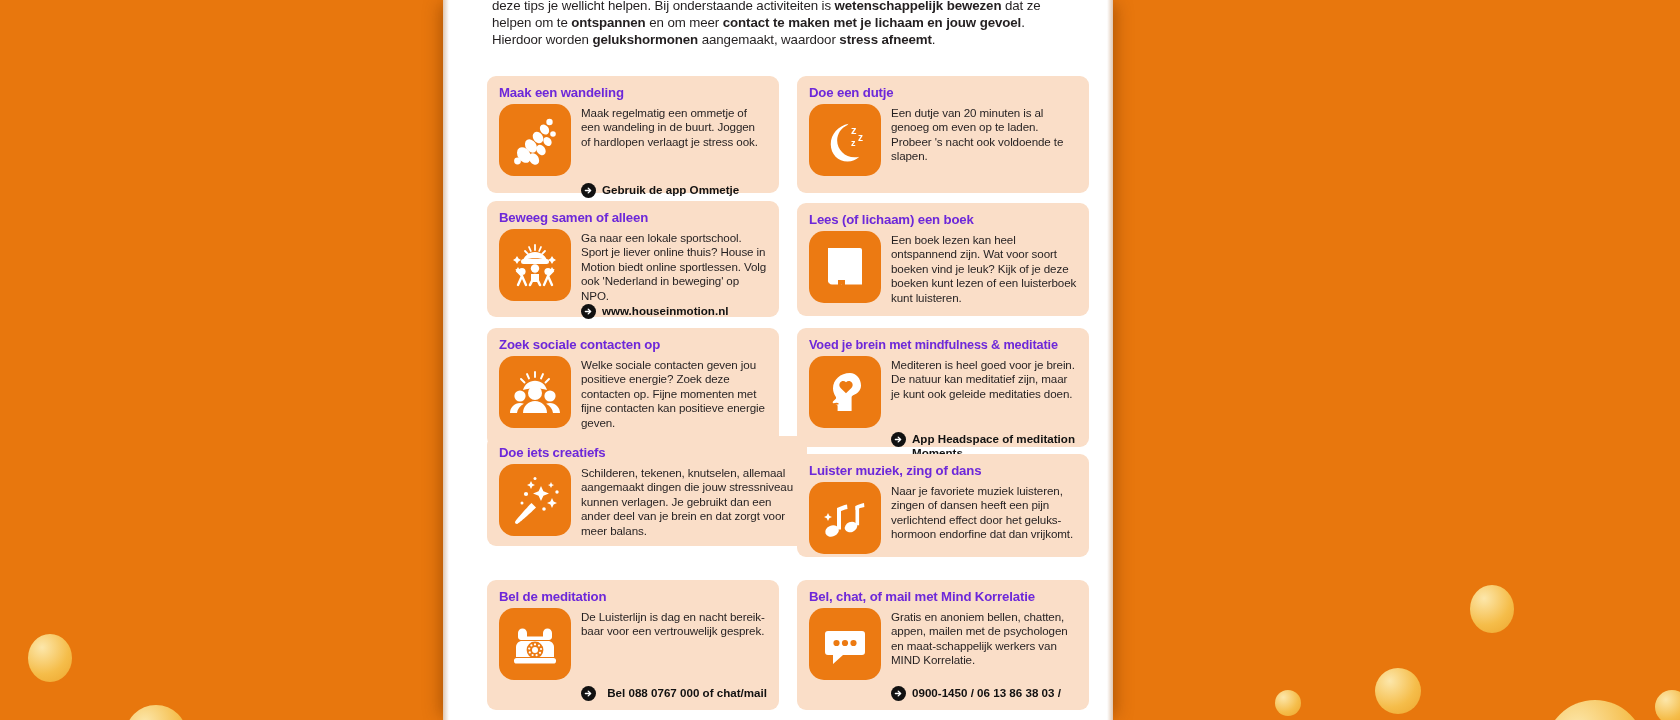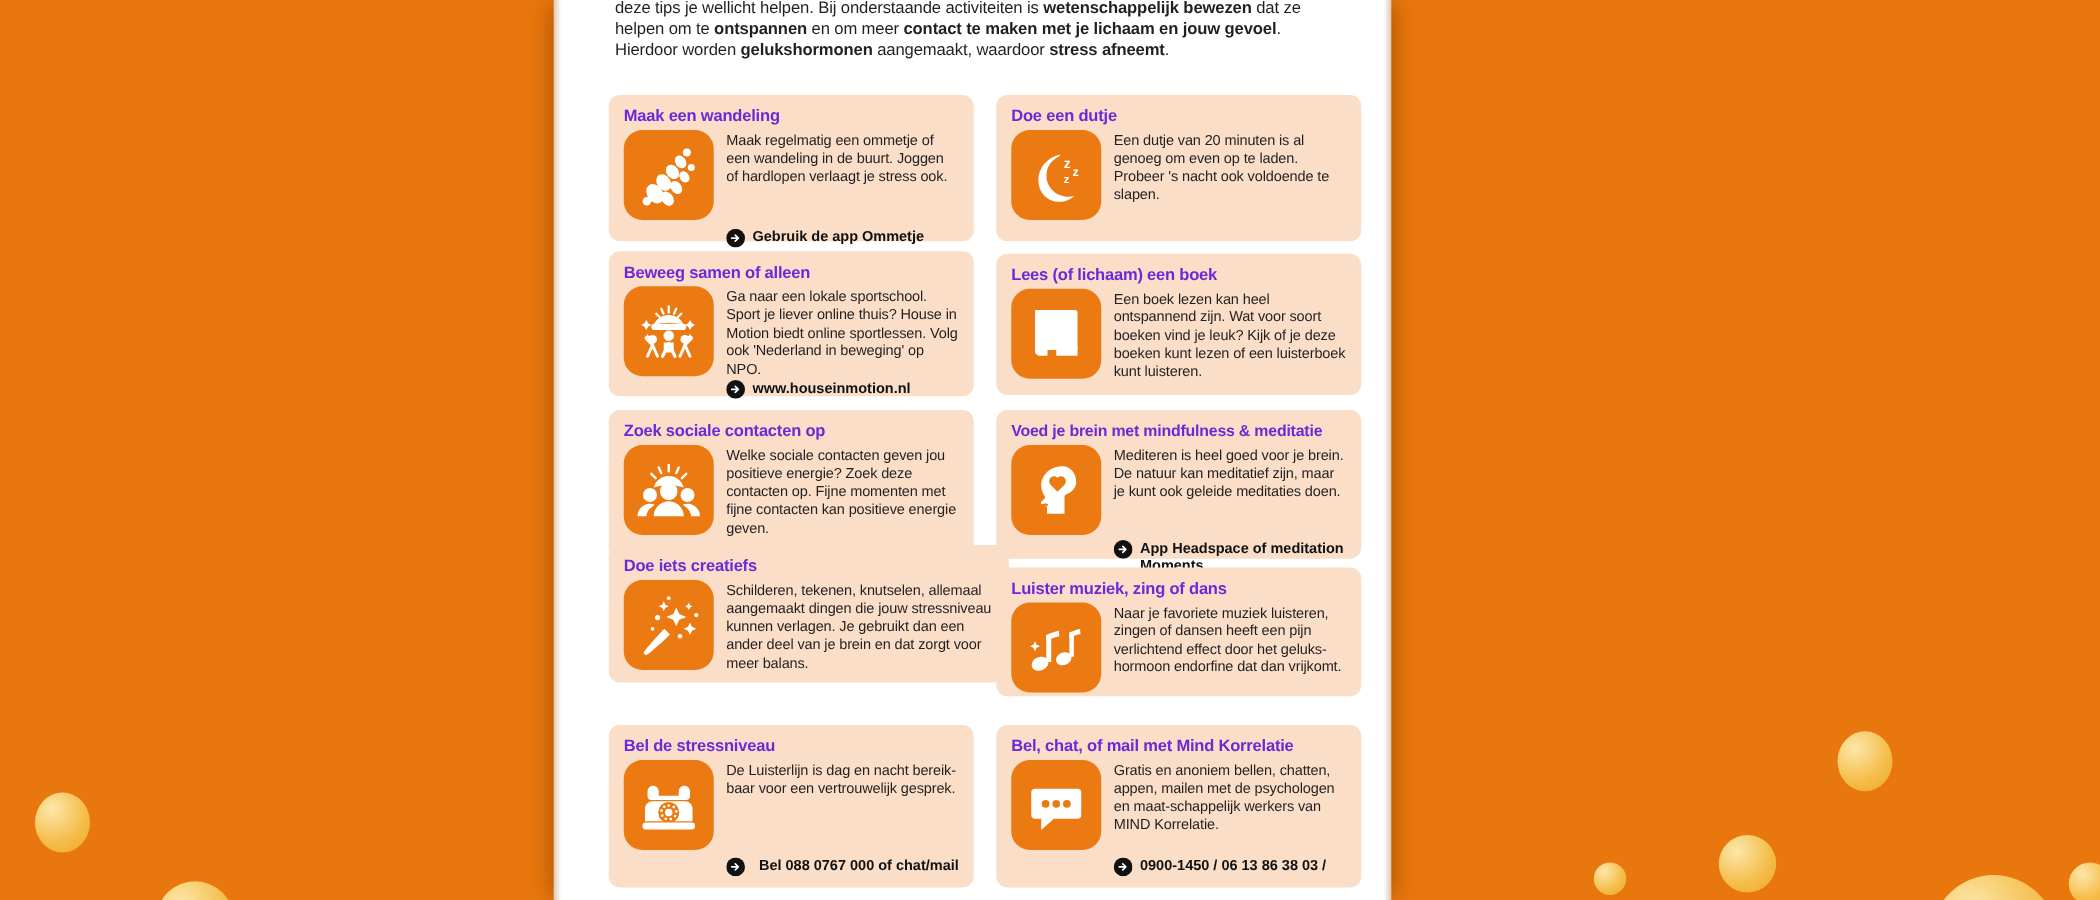--- a/index.html
+++ b/index.html
@@ -356,21 +356,21 @@
                 <path d="M37.5 15c2.6-1.2 6-2.5 8.5-2.9l.4 4c-2.5.4-6 1.7-8.9 3z"></path>
                 <path d="M10 22l1.3 2.8L14 26l-2.7 1.2L10 30l-1.3-2.8L6 26l2.7-1.2z"></path>
               </g>
             </svg>
           </div>
           <div class="card-text">Naar je favoriete muziek luisteren, zingen of dansen heeft een pijn verlichtend effect door het geluks-hormoon endorfine dat dan vrijkomt.</div>
         </div>
       </div>
 
       <div class="card" style="left:0px;top:504px;width:292px;height:130px;">
-        <div class="card-title">Bel de stressniveau</div>
+        <div class="card-title">Bel de meditation</div>
         <div class="card-body">
           <div class="icon-tile">
             <svg width="56" height="56" viewBox="0 0 56 56">
               <g fill="#fff">
                 <path d="M11 17c0-2.5 2-4.5 4.5-4.5S20 14.5 20 17v3.5h16V17c0-2.5 2-4.5 4.5-4.5S45 14.5 45 17v4c0 1.6-1.3 3-3 3H14c-1.7 0-3-1.4-3-3z"></path>
                 <path d="M15 25h26c3.3 0 6 2.7 6 6v10H9V31c0-3.3 2.7-6 6-6z"></path>
                 <circle cx="28" cy="34" r="8.4" fill="#ec7a12"></circle>
                 <circle cx="28" cy="34" r="3" fill="#fff"></circle>
                 <g fill="#fff">
                   <circle cx="28" cy="28.4" r="1.1"></circle>

